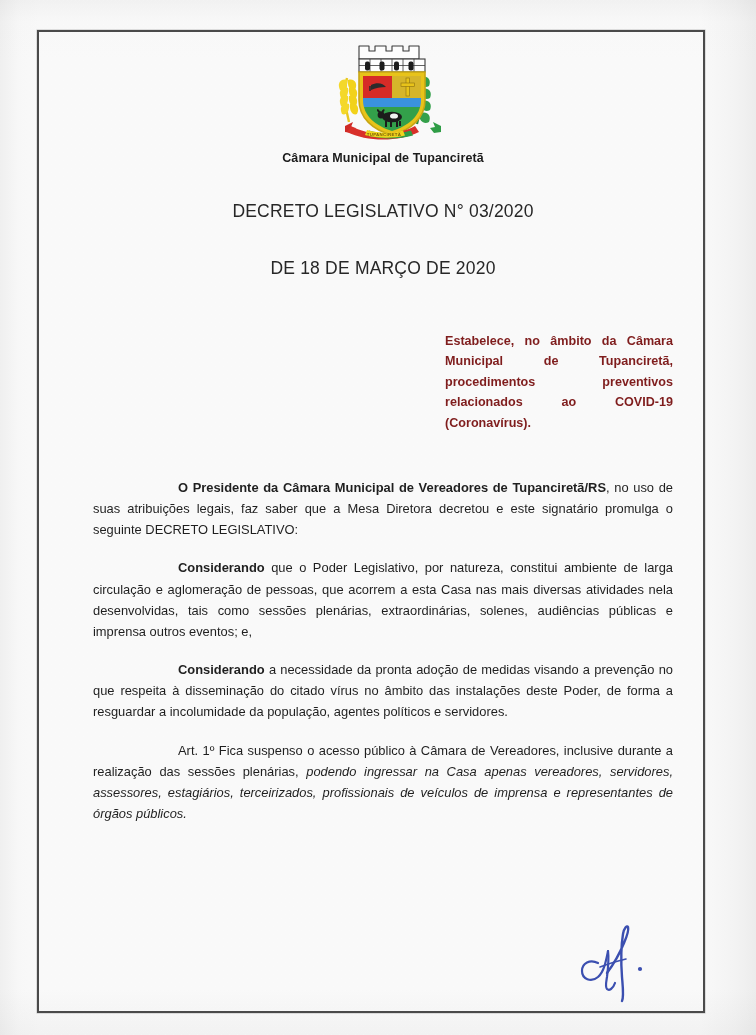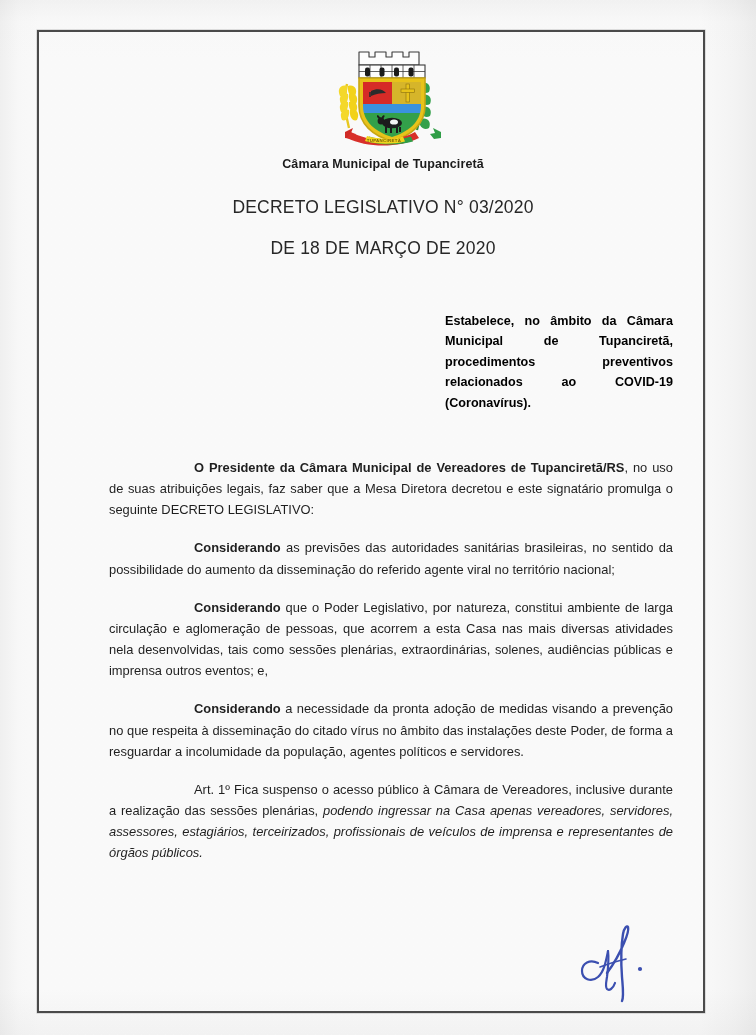--- a/index.html
+++ b/index.html
@@ -35,21 +35,21 @@
     top: 30px;
     width: 668px;
     height: 983px;
     border: 2px solid #4a4a4a;
     box-sizing: border-box;
     box-shadow: 0 0 0 0.5px rgba(90,90,90,0.35);
   }
   .content {
     position: absolute;
     left: 93px;
-    top: 36px;
+    top: 30px;
     width: 580px;
   }
 
   
   .header {
     text-align: center;
     padding-top: 8px;
   }
   .crest {
     display: block;
@@ -63,56 +63,56 @@
     color: #1b1b1b;
     letter-spacing: .1px;
     margin-top: 1px;
   }
 
   .doc-title {
     text-align: center;
     font-size: 17.5px;
     color: #272727;
     letter-spacing: .2px;
-    margin-top: 26px;
+    margin-top: 36px;
   }
   .doc-date {
     text-align: center;
     font-size: 17.5px;
     color: #272727;
     letter-spacing: .2px;
-    margin-top: 20px;
+    margin-top: 36px;
   }
 
   
   .ementa-wrap {
     display: flex;
     justify-content: flex-end;
     margin-top: 52px;
   }
   .ementa {
     width: 228px;
     font-size: 12.6px;
     font-weight: bold;
-    color: #000000;
+    color: #7f1d1d;
     text-align: justify;
     line-height: 1.62;
     word-spacing: .5px;
   }
   .ementa .last { text-align: left; }
 
   
   .body {
     margin-top: 44px;
     font-size: 12.9px;
     color: #1f1f1f;
     line-height: 1.64;
   }
   .body p {
-    margin: 0 0 17px 16px;
+    margin: 0 0 17px 0;
     text-align: justify;
     text-indent: 85px;
   }
   .body b, .body strong { font-weight: bold; }
   .body i, .body em { font-style: italic; }
 
   
   .signature {
     position: absolute;
     left: 560px;
@@ -226,21 +226,20 @@
         <span class="last">COVID-19 (Coronavírus).</span>
       </div>
     </div>
 
     <div class="body">
 
       <p><b>O Presidente da Câmara Municipal de Vereadores de Tupanciretã/RS</b><span>, no uso de suas atribuições legais, faz saber que a Mesa Diretora decretou e este signatário promulga o seguinte DECRETO LEGISLATIVO:</span></p>
 
 
 
-      <p><b>Considerando</b><span> as previsões das autoridades sanitárias brasileiras, no sentido da possibilidade do aumento da disseminação do referido agente viral no território nacional;</span></p>
 
       <p><b>Considerando</b><span> que o Poder Legislativo, por natureza, constitui ambiente de larga circulação e aglomeração de pessoas, que acorrem a esta Casa nas mais diversas atividades nela desenvolvidas, tais como sessões plenárias, extraordinárias, solenes, audiências públicas e imprensa outros eventos; e,</span></p>
 
       <p><b>Considerando</b><span> a necessidade da pronta adoção de medidas visando a prevenção no que respeita à disseminação do citado vírus no âmbito das instalações deste Poder, de forma a resguardar a incolumidade da população, agentes políticos e servidores.</span></p>
 
       <p><span>Art. 1º</span><span> Fica suspenso o acesso público à Câmara de Vereadores, inclusive durante a realização das sessões plenárias, </span><i>podendo ingressar na Casa apenas vereadores, servidores, assessores, estagiários, terceirizados, profissionais de veículos de imprensa e representantes de órgãos públicos.</i></p>
 
     </div>
   </div>
 

